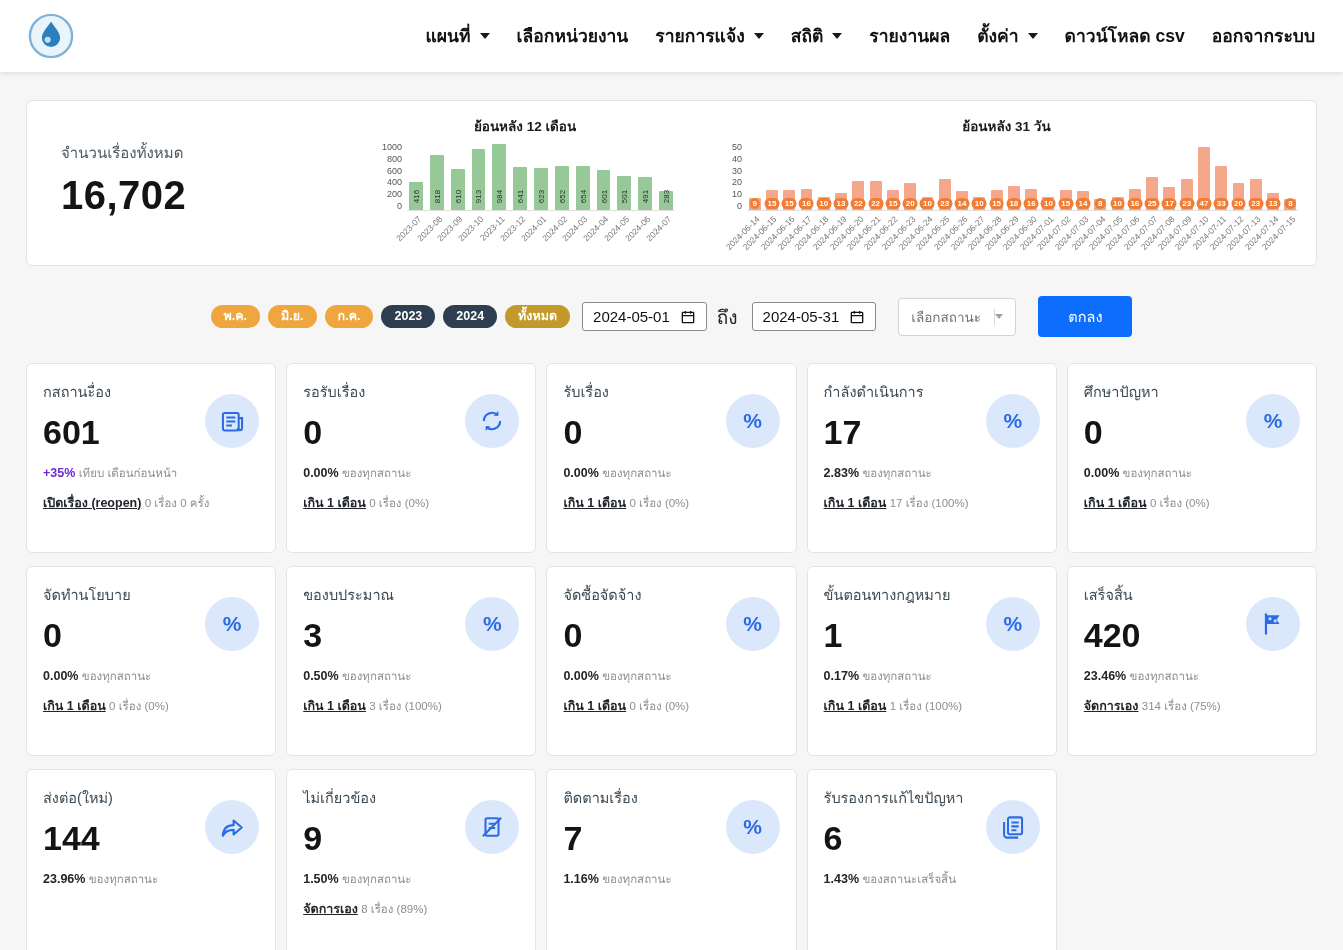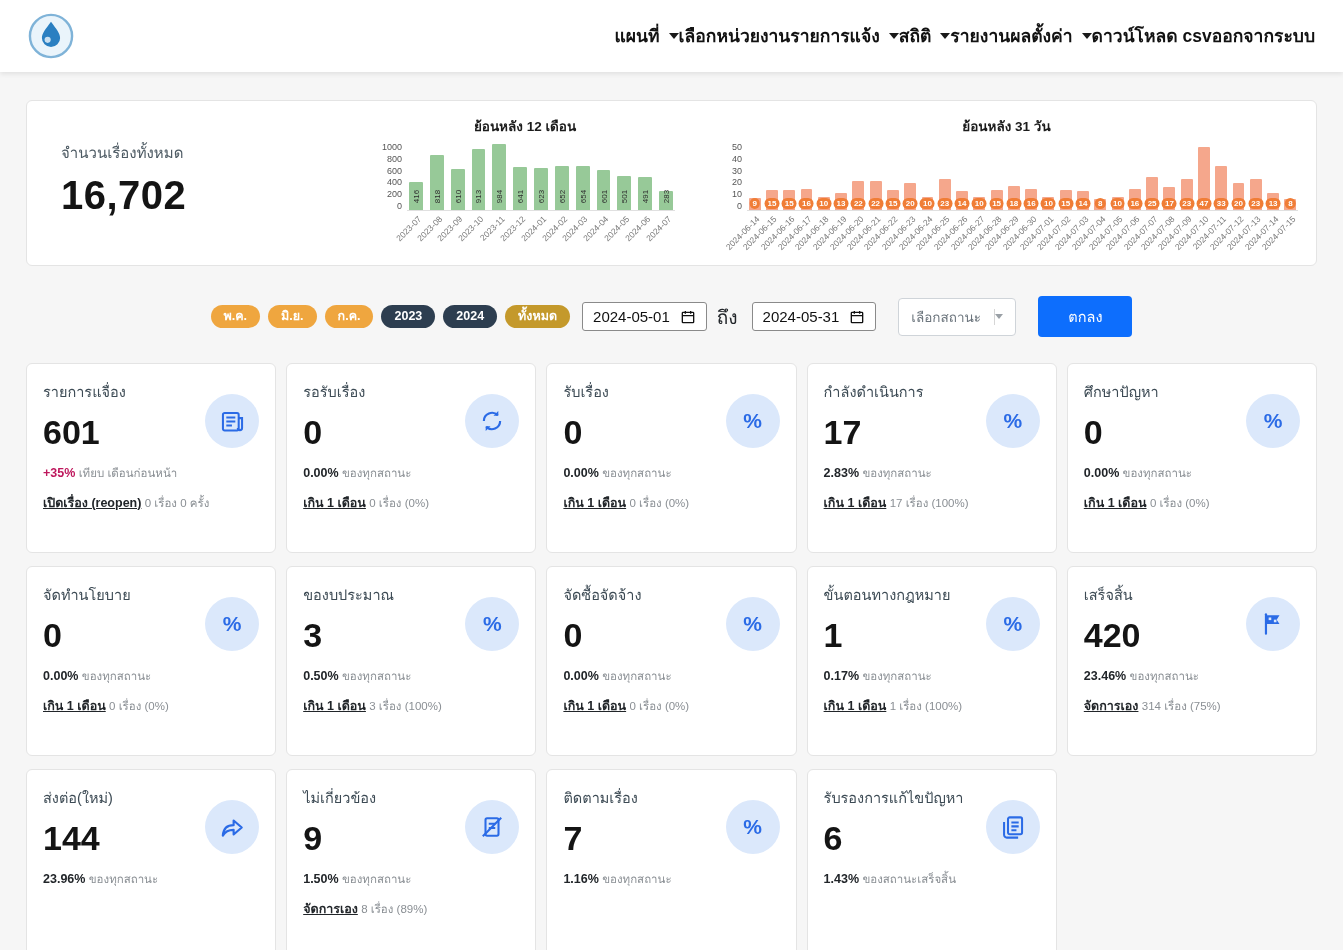--- a/index.html
+++ b/index.html
@@ -18,21 +18,21 @@
     padding:0 28px; box-shadow:0 2px 5px rgba(0,0,0,.09); position:relative; z-index:5;
   }
   .nav-left { display:flex; align-items:center; gap:14px; }
   .logo { width:46px; height:46px; flex:0 0 auto; }
   .district { font-size:20px; font-weight:700; display:flex; align-items:center; gap:8px; }
   .caret {
     display:inline-block; width:0; height:0;
     border-left:5px solid transparent; border-right:5px solid transparent;
     border-top:6px solid #1a1a1a; margin-left:2px;
   }
-  .nav-right { margin-left:auto; display:flex; align-items:center; }
+  .nav-right { margin-left:auto; display:flex; align-items:center; gap:27px; }
   .nav-item { font-size:17.5px; font-weight:700; color:#121212; text-decoration:none; display:flex; align-items:center; gap:7px; white-space:nowrap; }
 
   
   .content { padding:28px 26px 24px; }
 
   
   .summary-card {
     background:#fff; border:1px solid #e4e4e4; border-radius:6px;
     display:flex; padding:14px 18px 6px; margin-bottom:30px; min-height:166px;
   }
@@ -116,21 +116,21 @@
   .card-title { font-size:14.5px; color:#3c4a54; }
   .card-value { font-size:34px; font-weight:700; color:#141414; margin-top:10px; }
   .card-icon {
     width:54px; height:54px; border-radius:50%; background:#dbe8fb;
     color:#2b6be6; display:flex; align-items:center; justify-content:center;
     margin-top:14px; flex:0 0 auto;
   }
   .pct-glyph { font-size:21px; font-weight:700; }
   .card-line1 { margin-top:12px; font-size:12px; }
   .stat { font-weight:700; color:#212529; font-size:12.5px; }
-  .stat.green { color:#be185d; }
+  .stat.green { color:#6d28d9; }
   .stat-suffix, .link-suffix { color:#8a8f94; font-size:11.5px; }
   .card-line2 { margin-top:11px; font-size:12px; }
   .card-link { color:#212529; font-weight:600; text-decoration:underline; font-size:12.5px; }
 </style>
 </head>
 <body>
 
 <header class="navbar" data-interactable="false">
   <div class="nav-left" data-interactable="false">
     <span class="logo" data-interactable="true">
@@ -575,21 +575,21 @@
       <span class="chev" data-interactable="false"></span>
     </div>
 
     <button class="ok-button" data-interactable="true">ตกลง</button>
   </section>
 
   <section class="cards-grid" id="cards-grid" data-interactable="false">
       <div class="card" data-interactable="false">
     <div class="card-top">
       <div>
-        <div class="card-title" data-interactable="false">รายการแจื่อง</div>
+        <div class="card-title" data-interactable="false">กสถานะื่อง</div>
         <div class="card-value" data-interactable="false">601</div>
       </div>
       <div class="card-icon" data-interactable="false">
             <svg viewBox="0 0 24 24" width="27" height="27" fill="none" stroke="currentColor" stroke-width="1.8">
               <rect x="3.5" y="4.5" width="14" height="15.5" rx="1.5"></rect>
               <path d="M17.5 9h3v8.8a1.9 1.9 0 0 1-3.8 0"></path>
               <path d="M6.5 8.5h8M6.5 12h8M6.5 15.5h5"></path>
             </svg>
           </div>
     </div>

